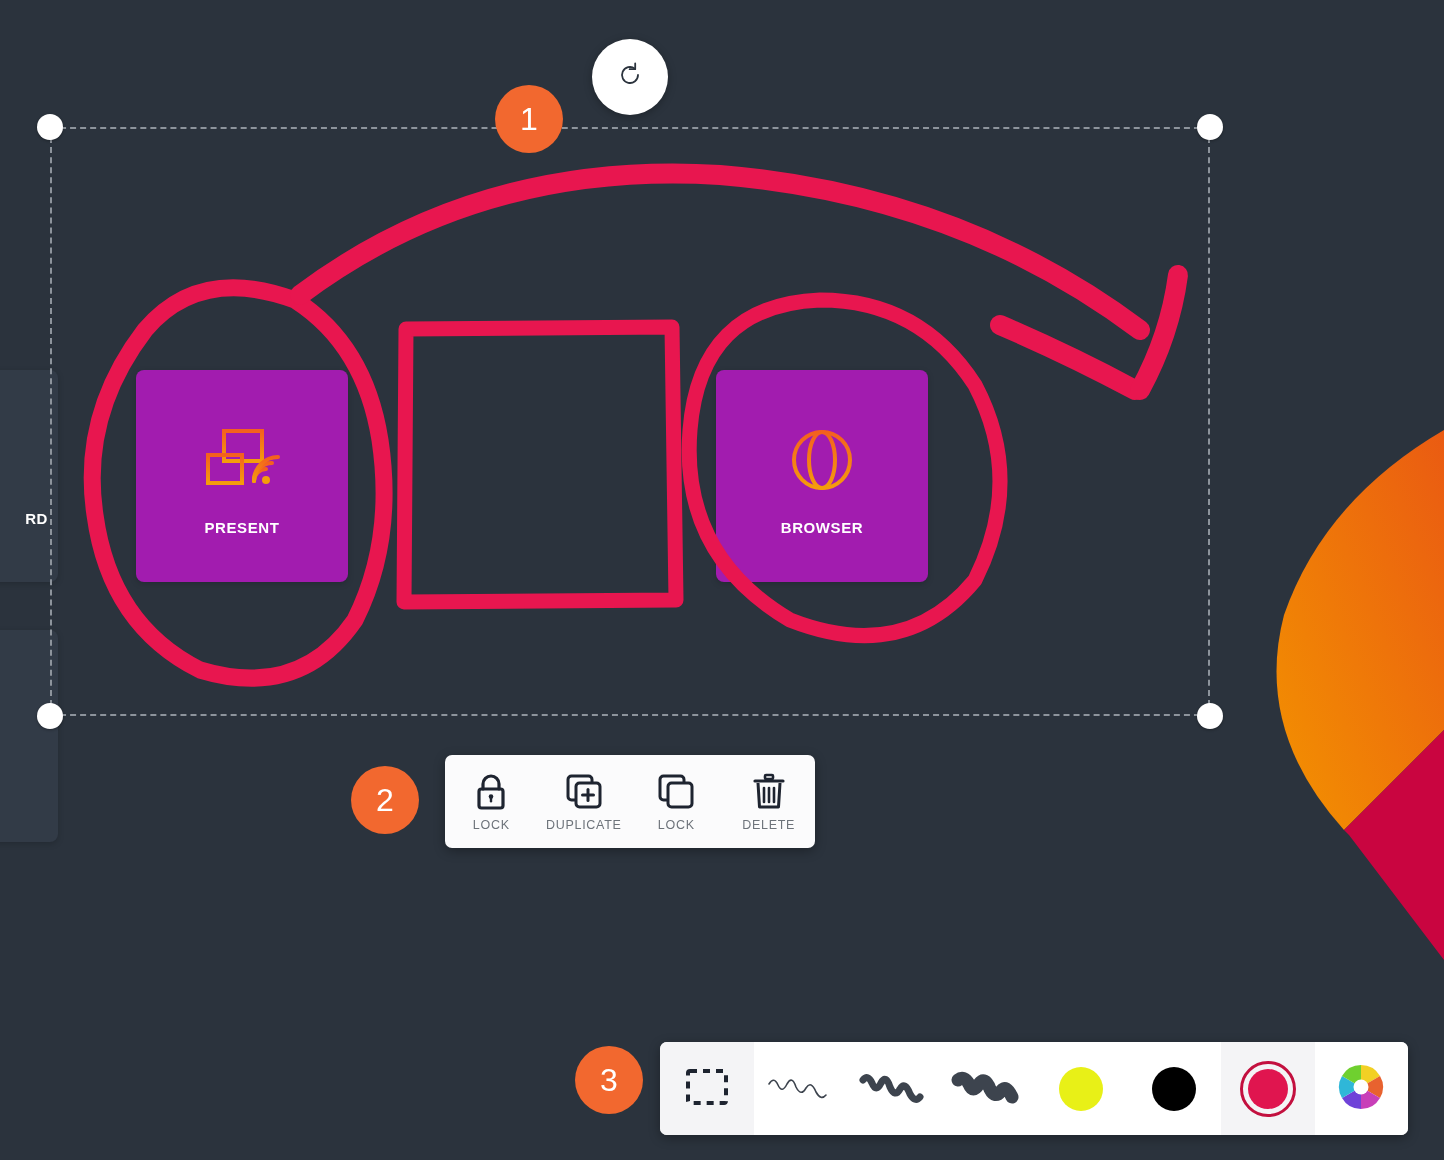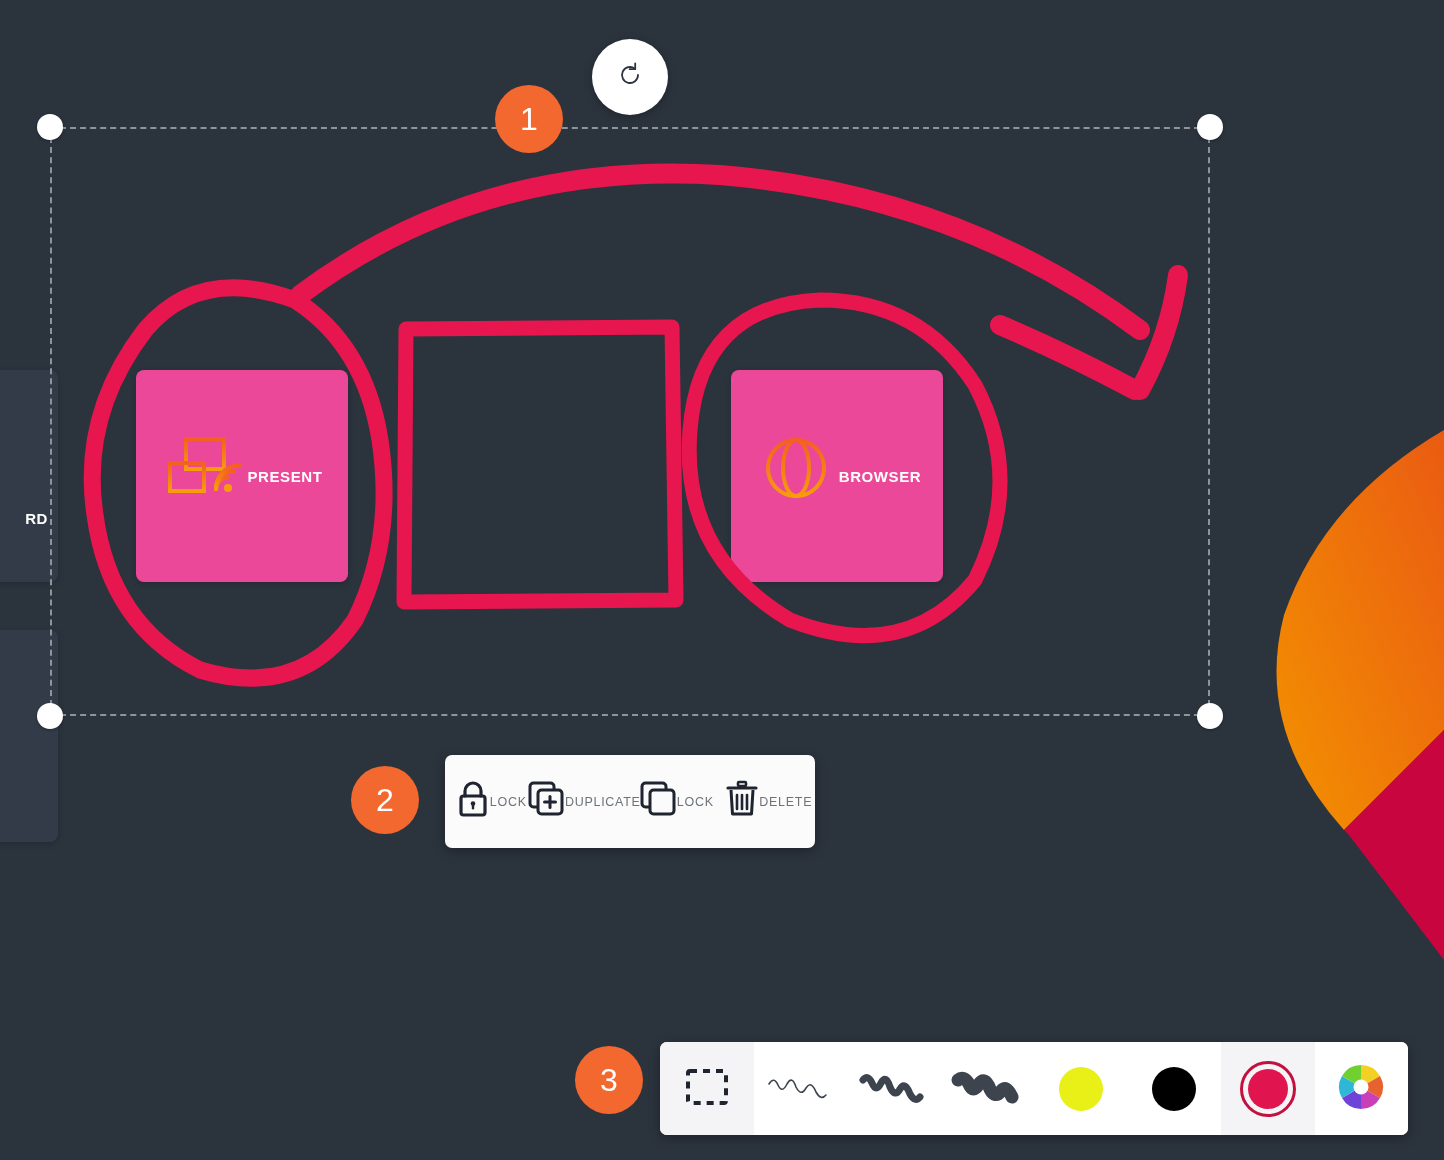--- a/index.html
+++ b/index.html
@@ -32,24 +32,25 @@
     height: 560px;
     overflow: hidden;
     pointer-events: none;
   }
 
   
   .tile {
     position: absolute;
     width: 212px;
     height: 212px;
-    background: #ec4899;
+    background: #a21caf;
     border-radius: 8px;
     box-shadow: 0 2px 6px rgba(0,0,0,0.18);
     display: flex;
+    flex-direction: column;
     align-items: center;
     justify-content: center;
   }
   .tile-icon {
     width: 86px;
     height: 86px;
     display: flex;
     align-items: center;
     justify-content: center;
     margin-bottom: 16px;
@@ -57,21 +58,21 @@
   .tile-label {
     color: #ffffff;
     font-size: 15px;
     font-weight: bold;
     letter-spacing: 0.6px;
     text-align: center;
   }
 
   .tile-present    { left: 136px; top: 370px; }
   .tile-conference { left: 426px; top: 370px; }
-  .tile-browser    { left: 731px; top: 370px; }
+  .tile-browser    { left: 716px; top: 370px; }
 
   
   .tile-offscreen {
     position: absolute;
     width: 212px;
     height: 212px;
     background: #323b47;
     border-radius: 8px;
     box-shadow: 0 2px 6px rgba(0,0,0,0.18);
     display: flex;
@@ -160,21 +161,21 @@
     height: 93px;
     background: #fbfbfc;
     border-radius: 7px;
     box-shadow: 0 3px 12px rgba(0,0,0,0.32);
     display: flex;
     align-items: center;
     justify-content: space-around;
   }
   .menu-item {
     display: flex;
-    flex-direction: row;
+    flex-direction: column;
     align-items: center;
     justify-content: center;
     width: 86px;
     cursor: pointer;
   }
   .menu-icon {
     height: 40px;
     display: flex;
     align-items: center;
     justify-content: center;

